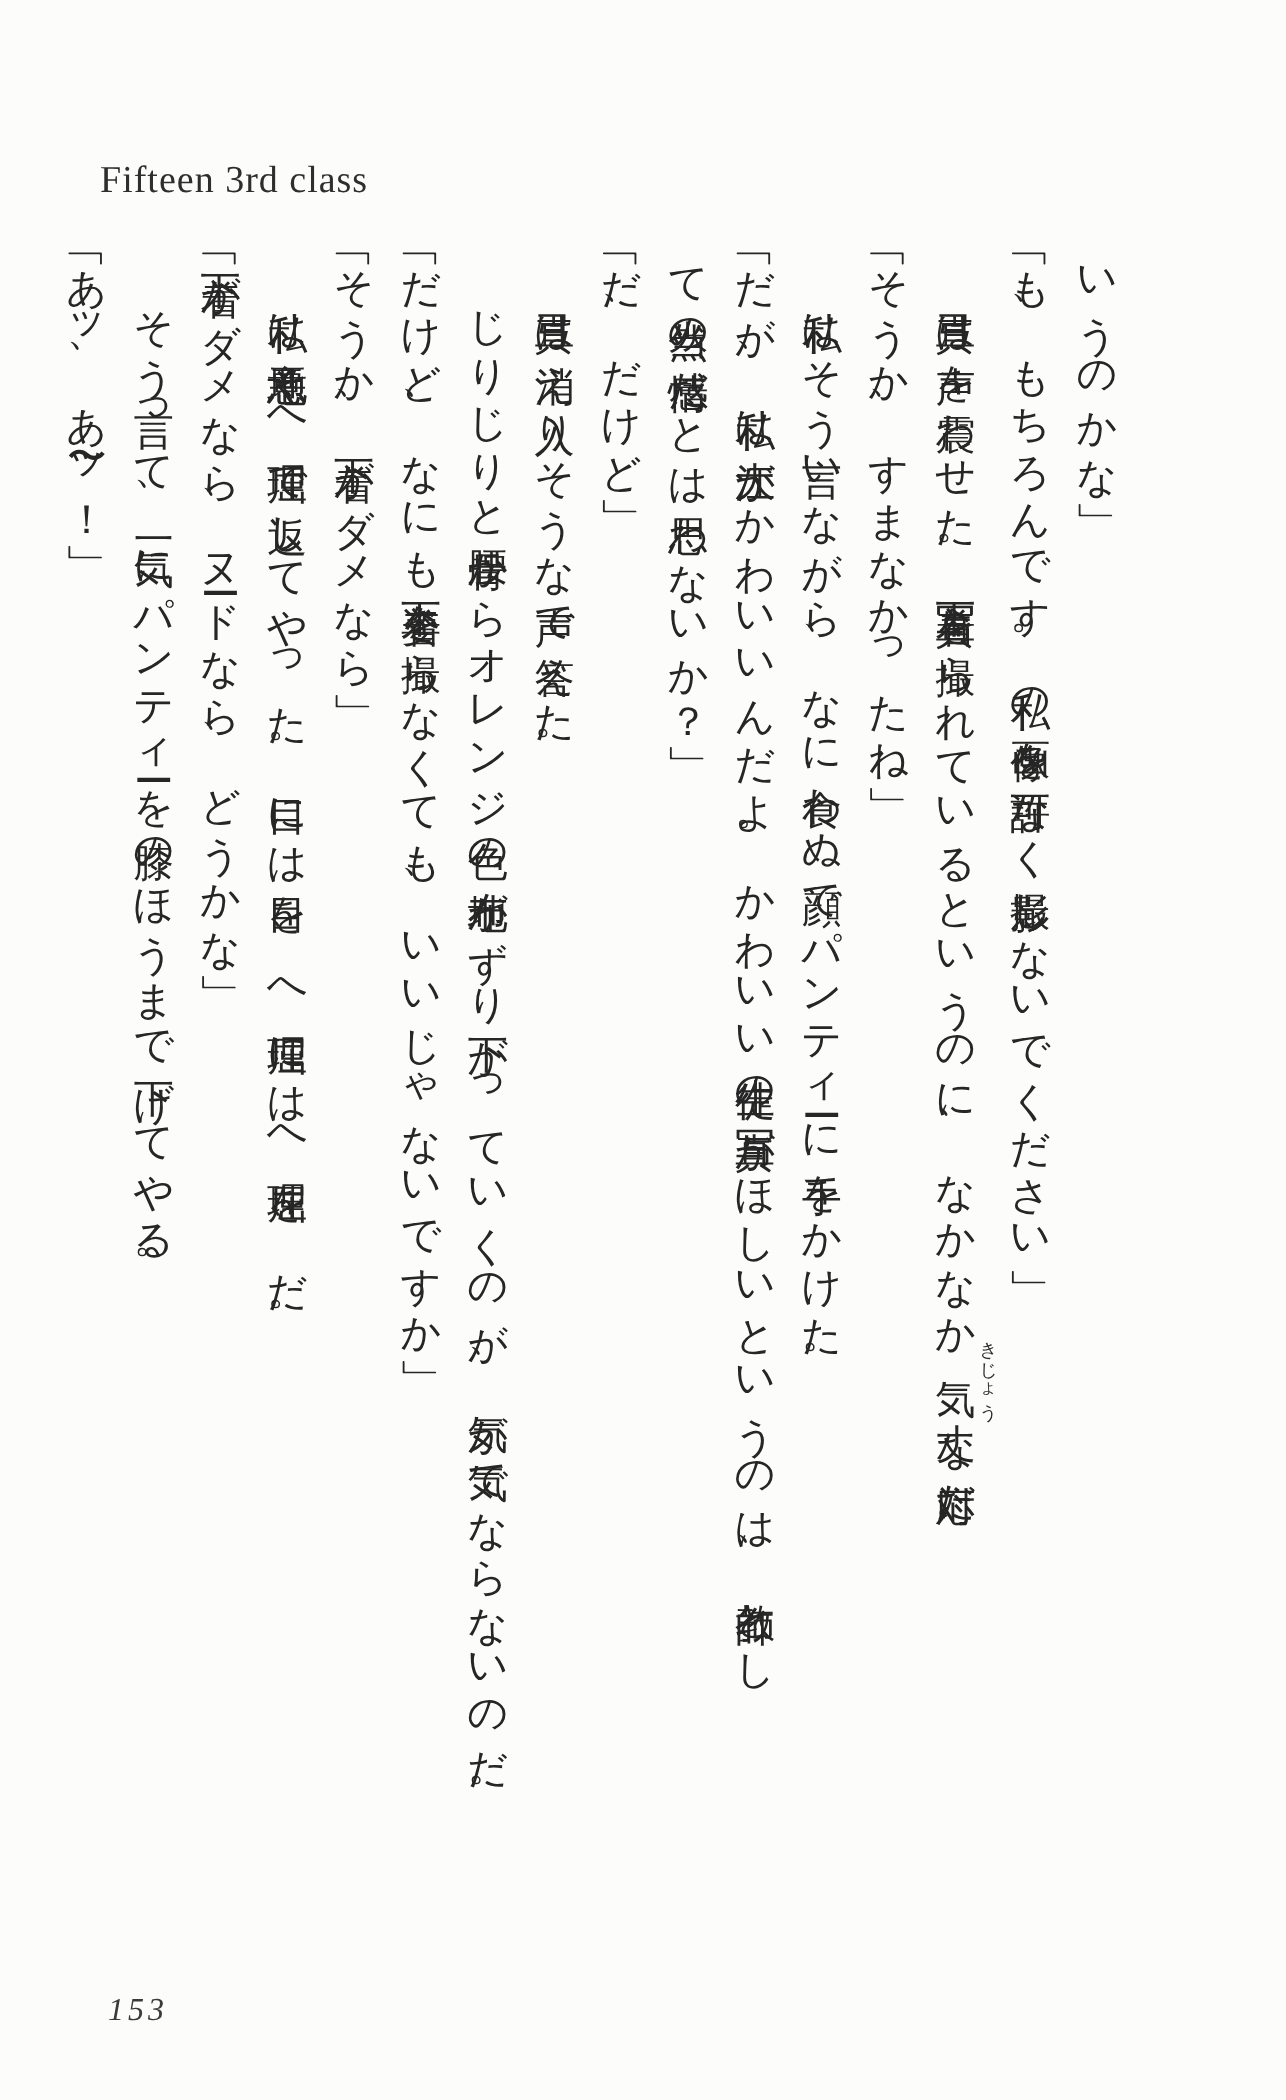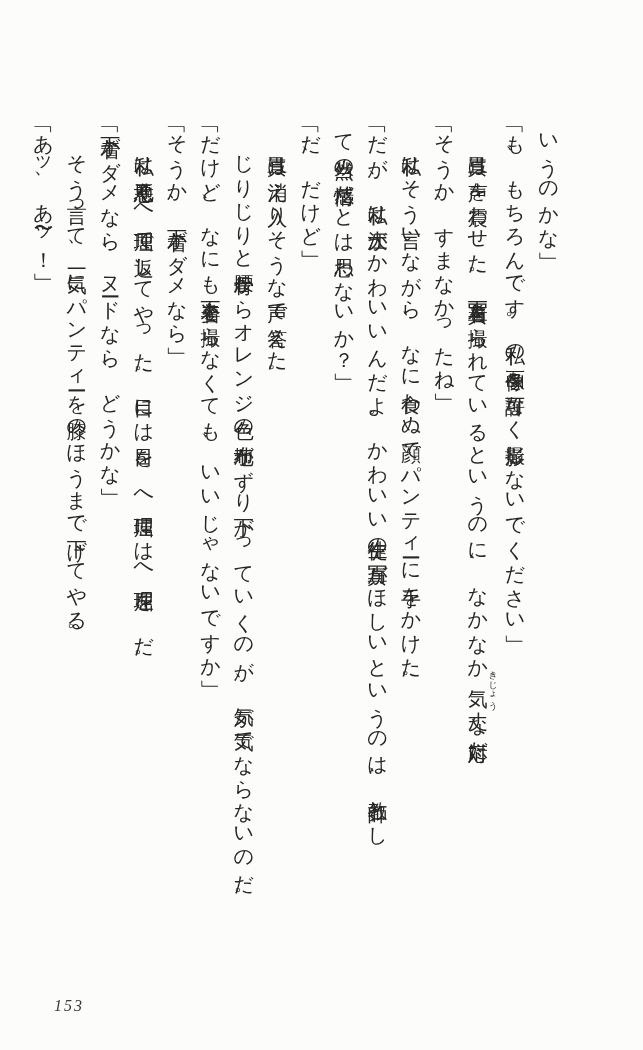--- a/index.html
+++ b/index.html
@@ -57,20 +57,21 @@
     font-style: italic;
     font-size: 16px;
     color: #3a3a3a;
     letter-spacing: 2px;
   }
 </style>
 </head>
 <body>
 
 <div class="page">
+  <div class="running-header">Fifteen 3rd class</div>
 
   <div class="text-block">
       <p class="tcol" lang="ja">いうのかな」</p>
       <p class="tcol" lang="ja">「も、もちろんです。私の画像を許可なく撮影しないでください」</p>
       <p class="tcol" lang="ja">　真弓は声を震わせた。下着写真を撮られているというのに、なかなか<ruby>気丈<rt>きじょう</rt></ruby>な応対だ。</p>
       <p class="tcol" lang="ja">「そうか、すまなかったね」</p>
       <p class="tcol" lang="ja">　私はそう言いながら、なに食わぬ顔でパンティーに手をかけた。</p>
       <p class="tcol" lang="ja">「だが、私は大江がかわいいんだよ。かわいい生徒の写真がほしいというのは、教師とし</p>
       <p class="tcol" lang="ja">て当然の感情だとは思わないか？」</p>
       <p class="tcol" lang="ja">「だ、だけど」</p>

